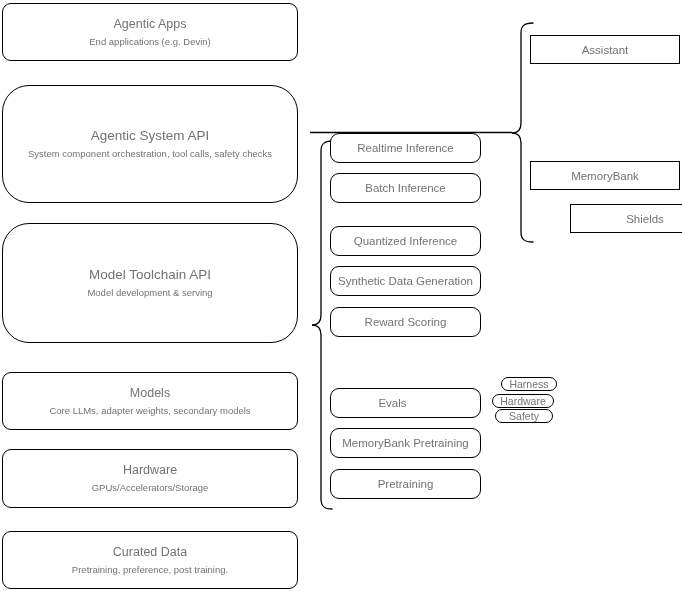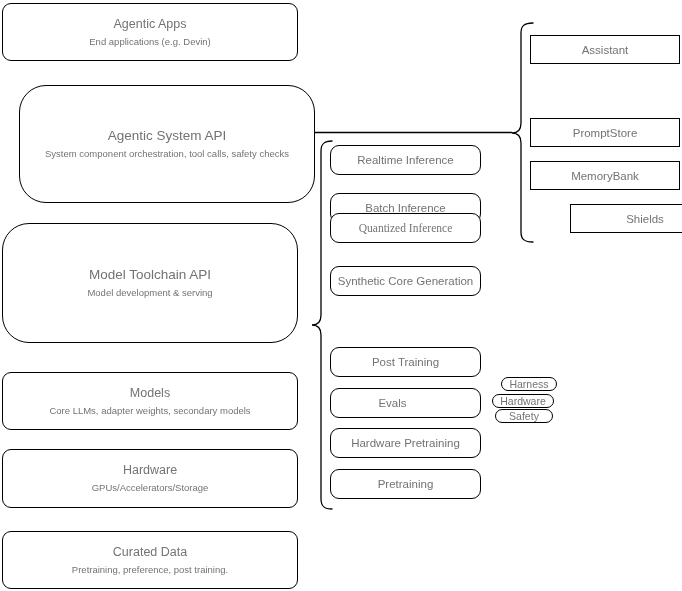--- a/index.html
+++ b/index.html
@@ -42,21 +42,21 @@
     <path d="M310,132.5 L512,132.5" stroke="#000" stroke-width="1.3" fill="none"></path>
     <path d="M533,23 C524,23 521,26 521,33 L521,123 C521,129 519,133 512,133 C519,133 521,137 521,143 L521,232 C521,239 524,242 533,242" stroke="#000" stroke-width="1.3" fill="none" stroke-linecap="round"></path>
     <path d="M332,141 C324,141 321,144 321,151 L321,315 C321,321 319,325 312,325 C319,325 321,329 321,335 L321,499 C321,506 324,509 332,509" stroke="#000" stroke-width="1.3" fill="none" stroke-linecap="round"></path>
   </svg>
 
   <div class="box r-small" style="top:3px;height:58px;">
     <div class="title">Agentic Apps</div>
     <div class="subtitle">End applications (e.g. Devin)</div>
   </div>
 
-  <div class="box r-large" style="top:85px;height:118px;margin-left:17px;">
+  <div class="box r-large" style="top:85px;height:118px;">
     <div class="title-lg">Agentic System API</div>
     <div class="subtitle">System component orchestration, tool calls, safety checks</div>
   </div>
 
   <div class="box r-large" style="top:223px;height:120px;">
     <div class="title-lg">Model Toolchain API</div>
     <div class="subtitle">Model development &amp; serving</div>
   </div>
 
   <div class="box r-small" style="top:372px;height:58px;">
@@ -67,31 +67,30 @@
   <div class="box r-small" style="top:449px;height:59px;">
     <div class="title">Hardware</div>
     <div class="subtitle">GPUs/Accelerators/Storage</div>
   </div>
 
   <div class="box r-small" style="top:531px;height:58px;">
     <div class="title">Curated Data</div>
     <div class="subtitle">Pretraining, preference, post training.</div>
   </div>
 
-  <div class="node mid" style="top:145px;">Realtime Inference</div>
-  <div class="node mid" style="top:193px;text-align:center;">Batch Inference</div>
-  <div class="node mid" style="top:213px;font-family:Liberation Serif, serif;">Quantized Inference</div>
-  <div class="node mid" style="top:266px;">Synthetic Core Generation</div>
-  <div class="node mid" style="top:347px;">Post Training</div>
+  <div class="node mid" style="top:133px;">Realtime Inference</div>
+  <div class="node mid" style="top:173px;text-align:center;">Batch Inference</div>
+  <div class="node mid" style="top:226px;">Quantized Inference</div>
+  <div class="node mid" style="top:266px;">Synthetic Data Generation</div>
+  <div class="node mid" style="top:307px;">Reward Scoring</div>
   <div class="node mid" style="top:388px;padding-right:26px;">Evals</div>
-  <div class="node mid" style="top:428px;">Hardware Pretraining</div>
+  <div class="node mid" style="top:428px;">MemoryBank Pretraining</div>
   <div class="node mid" style="top:469px;">Pretraining</div>
 
   <div class="pill" style="left:477px;top:377px;width:56px;">Harness</div>
   <div class="pill" style="left:468px;top:394px;width:62px;">Hardware</div>
   <div class="pill" style="left:471px;top:409px;width:58px;">Safety</div>
 
   <div class="node right" style="top:35px;">Assistant</div>
-  <div class="node right" style="top:118px;">PromptStore</div>
   <div class="node right" style="top:161px;">MemoryBank</div>
   <div class="node right" style="top:204px;margin-left:40px;">Shields</div>
 
 </div>
 
 </body></html>

